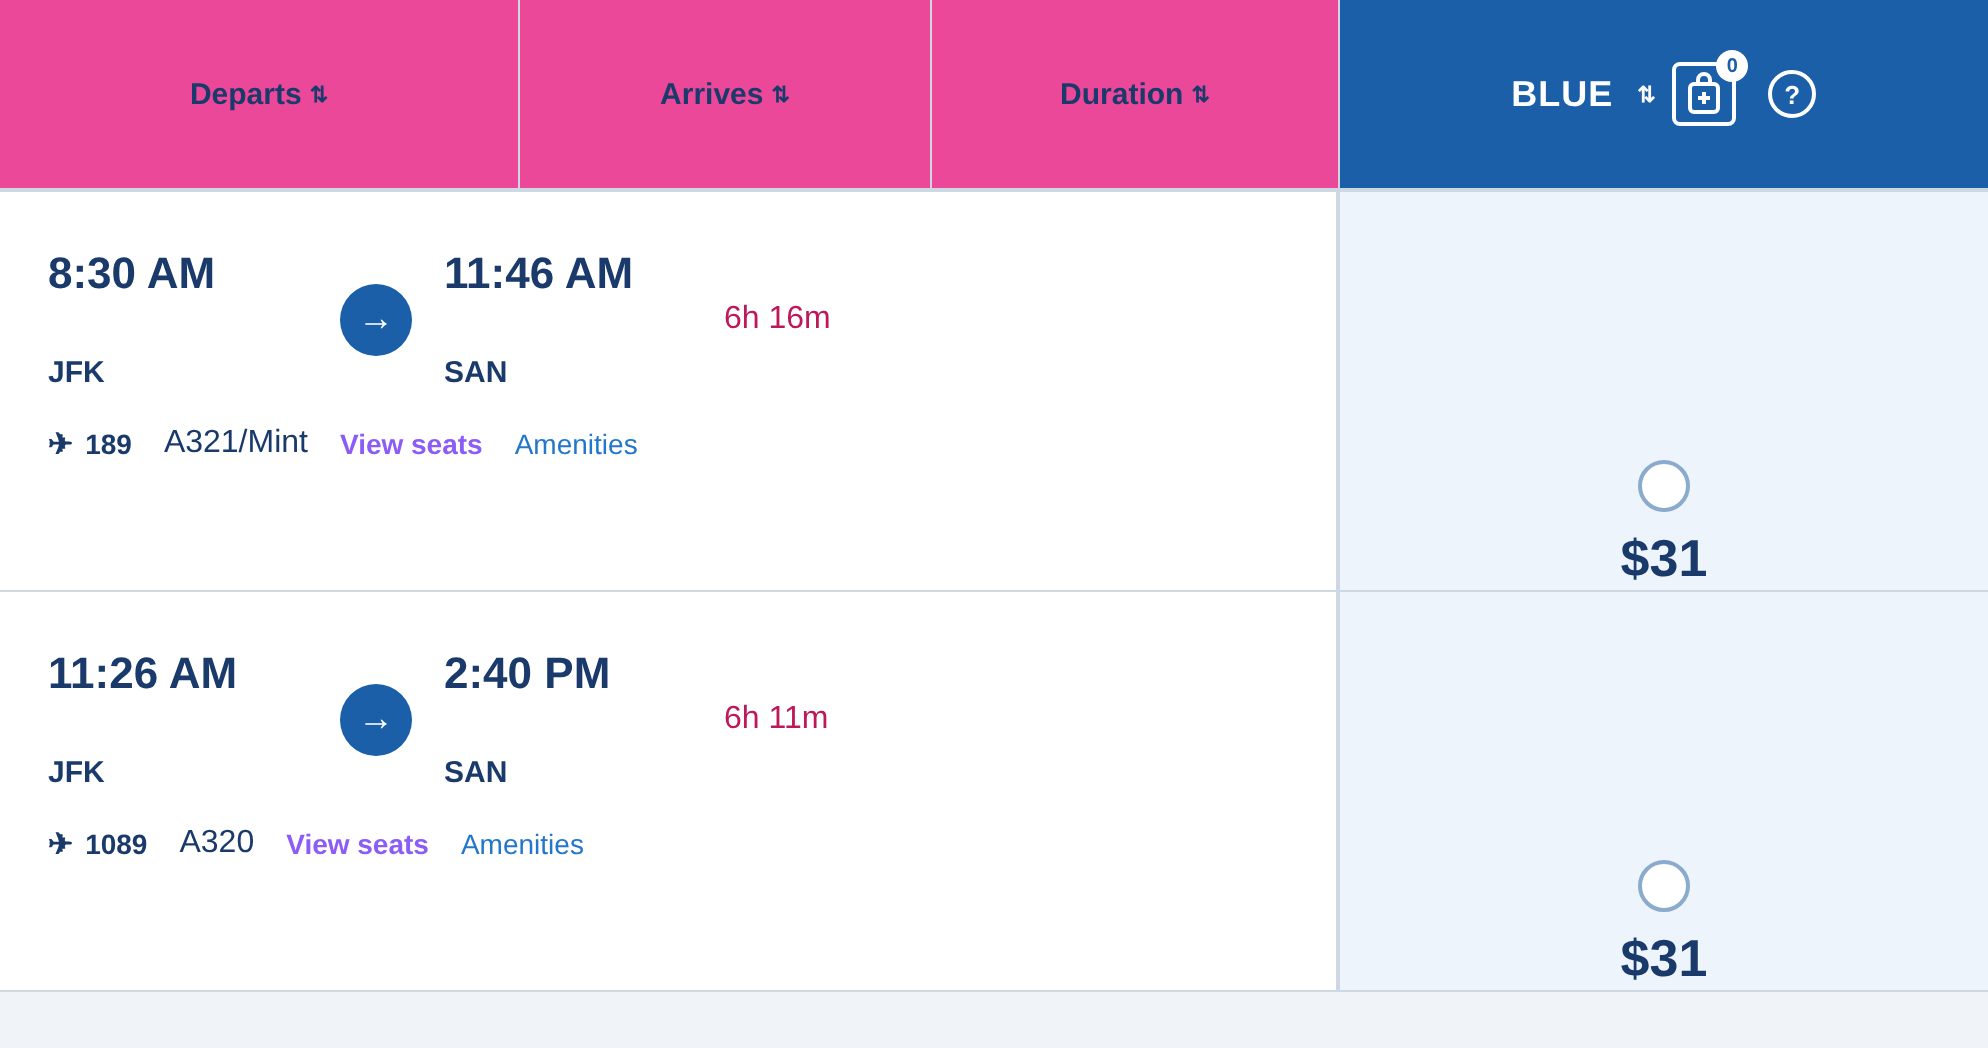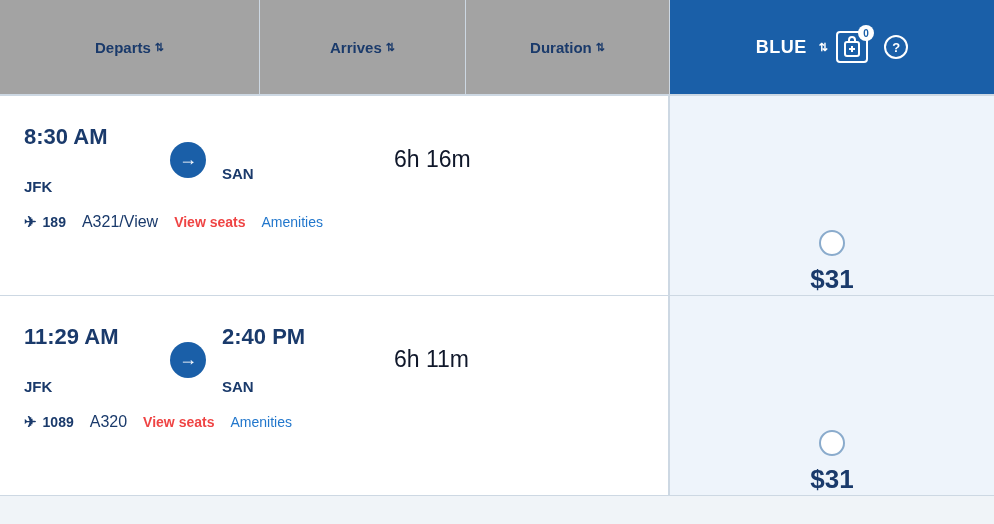--- a/index.html
+++ b/index.html
@@ -19,21 +19,21 @@
       border-bottom: 2px solid #cdd8e3;
     }
 
     .header-cell {
       display: flex;
       align-items: center;
       justify-content: center;
       font-size: 15px;
       font-weight: 700;
       color: #1a3a6b;
-      background: #a3a3a3;
+      background: #ec4899;
       border-right: 1px solid #cdd8e3;
     }
 
     .header-cell.departs { width: 260px; }
     .header-cell.arrives { width: 206px; }
     .header-cell.duration { width: 204px; text-align: right; }
 
     .header-cell.blue-col {
       flex: 1;
       background: #1a5fa8;
@@ -151,23 +151,22 @@
       flex-shrink: 0;
     }
 
     .arrive-info {
       display: flex;
       flex-direction: column;
       min-width: 140px;
     }
 
     .duration-text {
-      font-size: 23px;
-      color: #0f172a;
-      margin-left: 32px;
+      font-size: 16px;
+      color: #be185d;
       align-self: center;
     }
 
     .flight-details {
       display: flex;
       align-items: center;
       margin-top: 18px;
       gap: 16px;
       flex-wrap: wrap;
     }
@@ -189,21 +188,21 @@
       font-weight: 600;
       color: #1a3a6b;
     }
 
     .aircraft-type {
       color: #1a3a6b;
       font-weight: 500;
     }
 
     .view-seats-btn {
-      color: #ef4444;
+      color: #8b5cf6;
       font-size: 14px;
       font-weight: 600;
       cursor: pointer;
       background: none;
       border: none;
       padding: 0;
     }
 
     .amenities-btn {
       color: #2277cc;
@@ -277,45 +276,46 @@
 
 <div class="flight-row">
   <div class="flight-main">
     <div class="flight-times">
       <div class="depart-info">
         <span class="time-text">8:30 AM</span>
         <span class="airport-code">JFK</span>
       </div>
       <div class="arrow-circle">→</div>
       <div class="arrive-info">
+        <span class="time-text">11:46 AM</span>
         <span class="airport-code">SAN</span>
       </div>
       <span class="duration-text">6h 16m</span>
     </div>
     <div class="flight-details">
       <div class="plane-info">
         <span class="plane-icon">✈</span>
         <span class="flight-number">189</span>
       </div>
-      <span class="aircraft-type">A321/View</span>
+      <span class="aircraft-type">A321/Mint</span>
       <button class="view-seats-btn">View seats</button>
       <button class="amenities-btn">Amenities</button>
     </div>
   </div>
   <div class="flight-price-col">
     <div class="radio-circle"></div>
     <span class="price-text">$31</span>
   </div>
 </div>
 
 <div class="flight-row">
   <div class="flight-main">
     <div class="flight-times">
       <div class="depart-info">
-        <span class="time-text">11:29 AM</span>
+        <span class="time-text">11:26 AM</span>
         <span class="airport-code">JFK</span>
       </div>
       <div class="arrow-circle">→</div>
       <div class="arrive-info">
         <span class="time-text">2:40 PM</span>
         <span class="airport-code">SAN</span>
       </div>
       <span class="duration-text">6h 11m</span>
     </div>
     <div class="flight-details">

